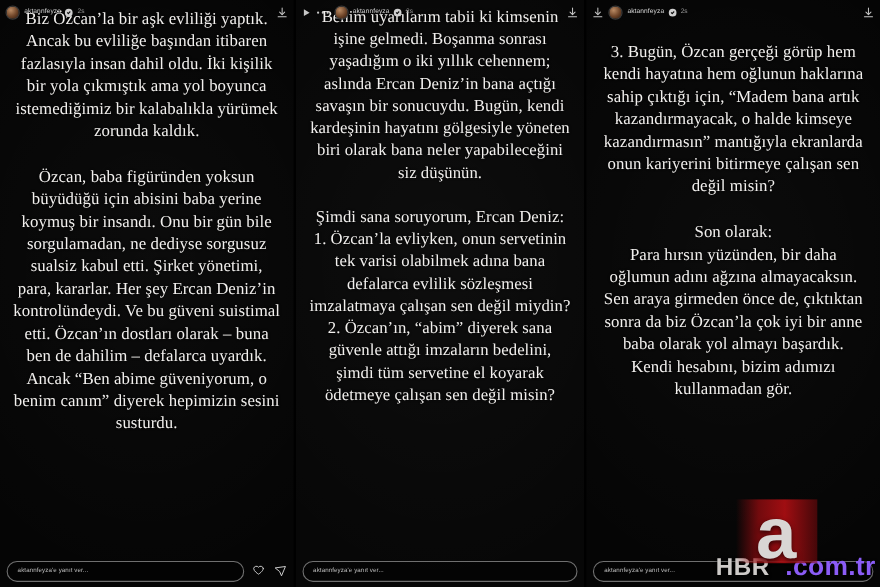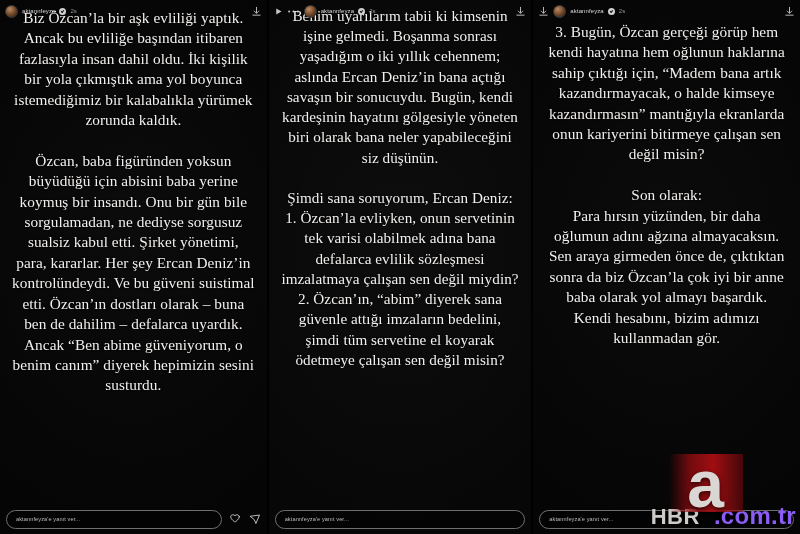--- a/index.html
+++ b/index.html
@@ -91,21 +91,21 @@
     font-family: "Liberation Serif", serif;
     font-size: 15.4px;
     line-height: 1.33;
     letter-spacing: .05px;
     text-shadow: 0 0 2px rgba(0,0,0,.9);
     z-index: 3;
     white-space: pre-wrap;
   }
   .panel.left   .story-text { font-size: 15.3px; line-height: 1.335; }
   .panel.middle .story-text { font-size: 15.2px; line-height: 1.33; padding-top: 6px;}
-  .panel.right  .story-text { font-size: 15.3px; line-height: 1.335; padding-top: 22px;}
+  .panel.right  .story-text { font-size: 15.3px; line-height: 1.335; padding-top: 38px;}
 
   
   .story-footer {
     position: absolute;
     left: 0; right: 0; bottom: 4px;
     height: 22px;
     display: flex;
     align-items: center;
     gap: 7px;
     padding: 0 6px;

